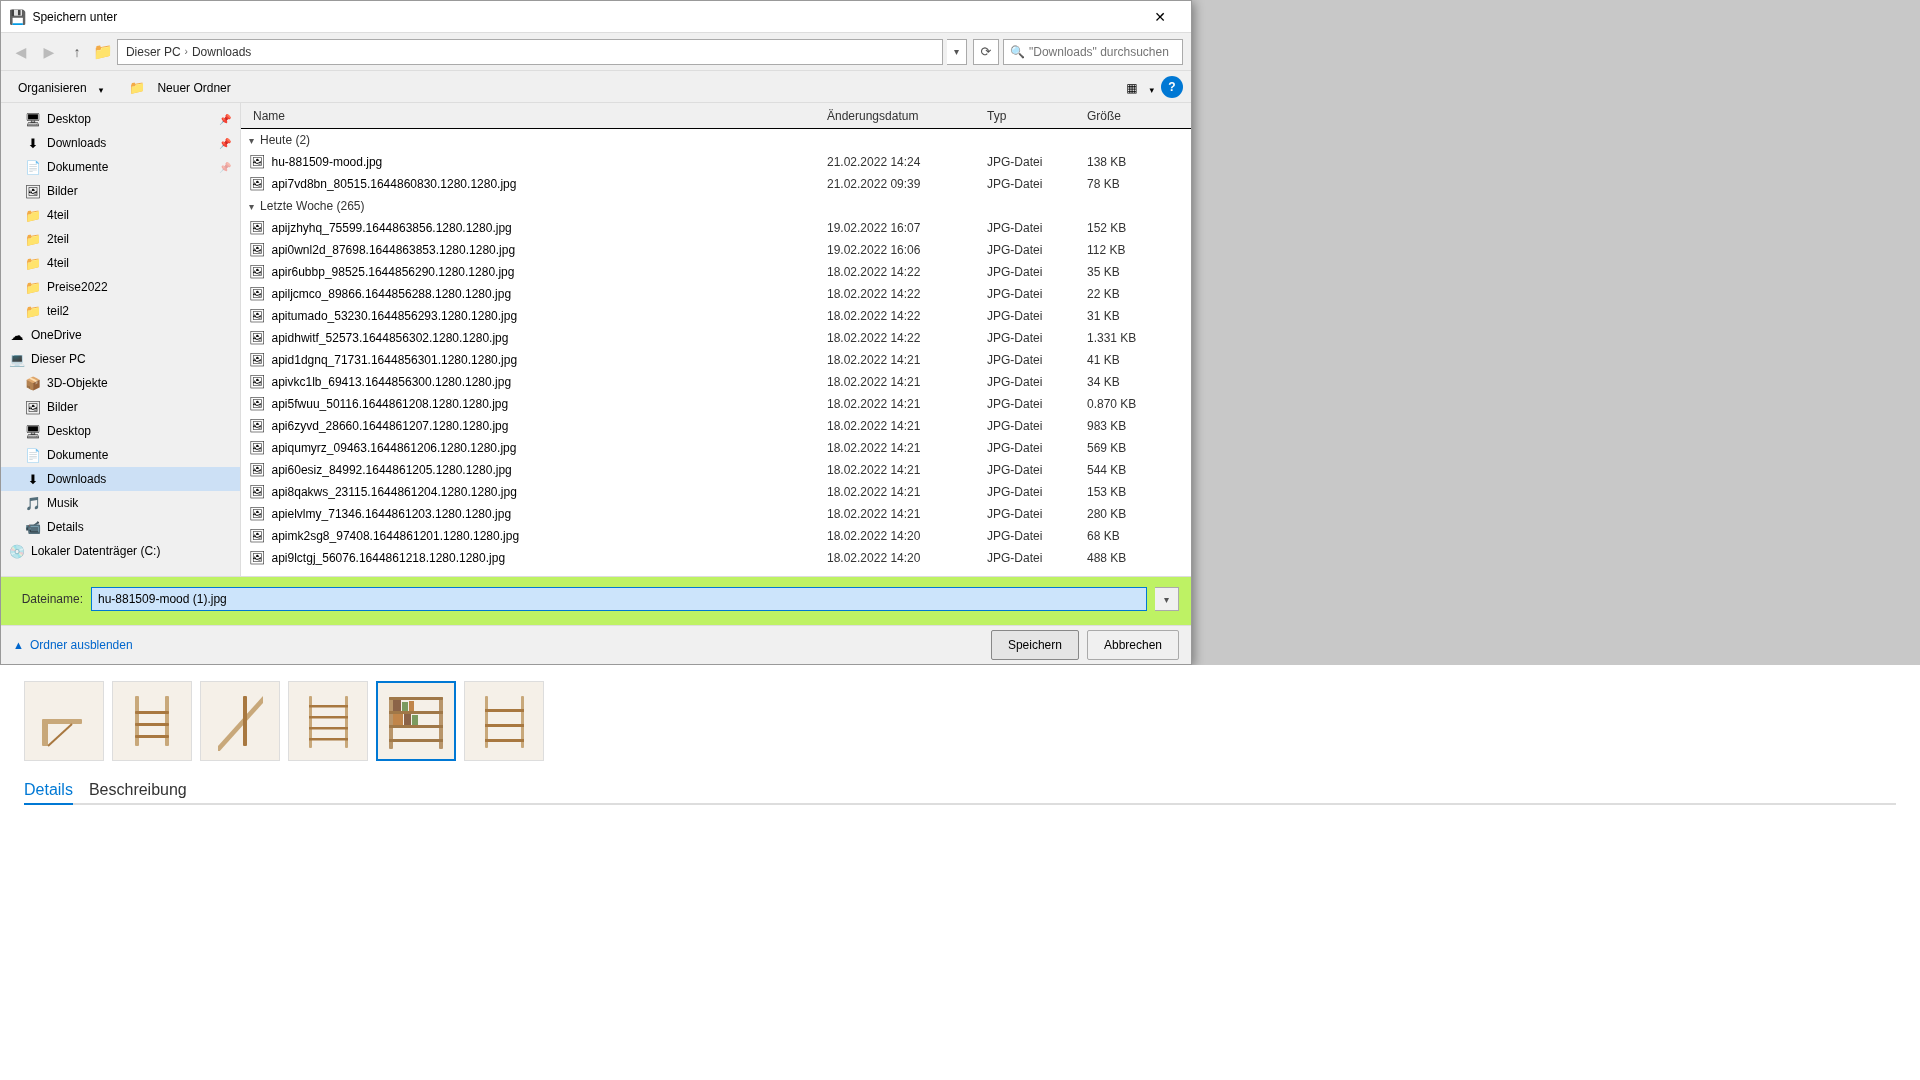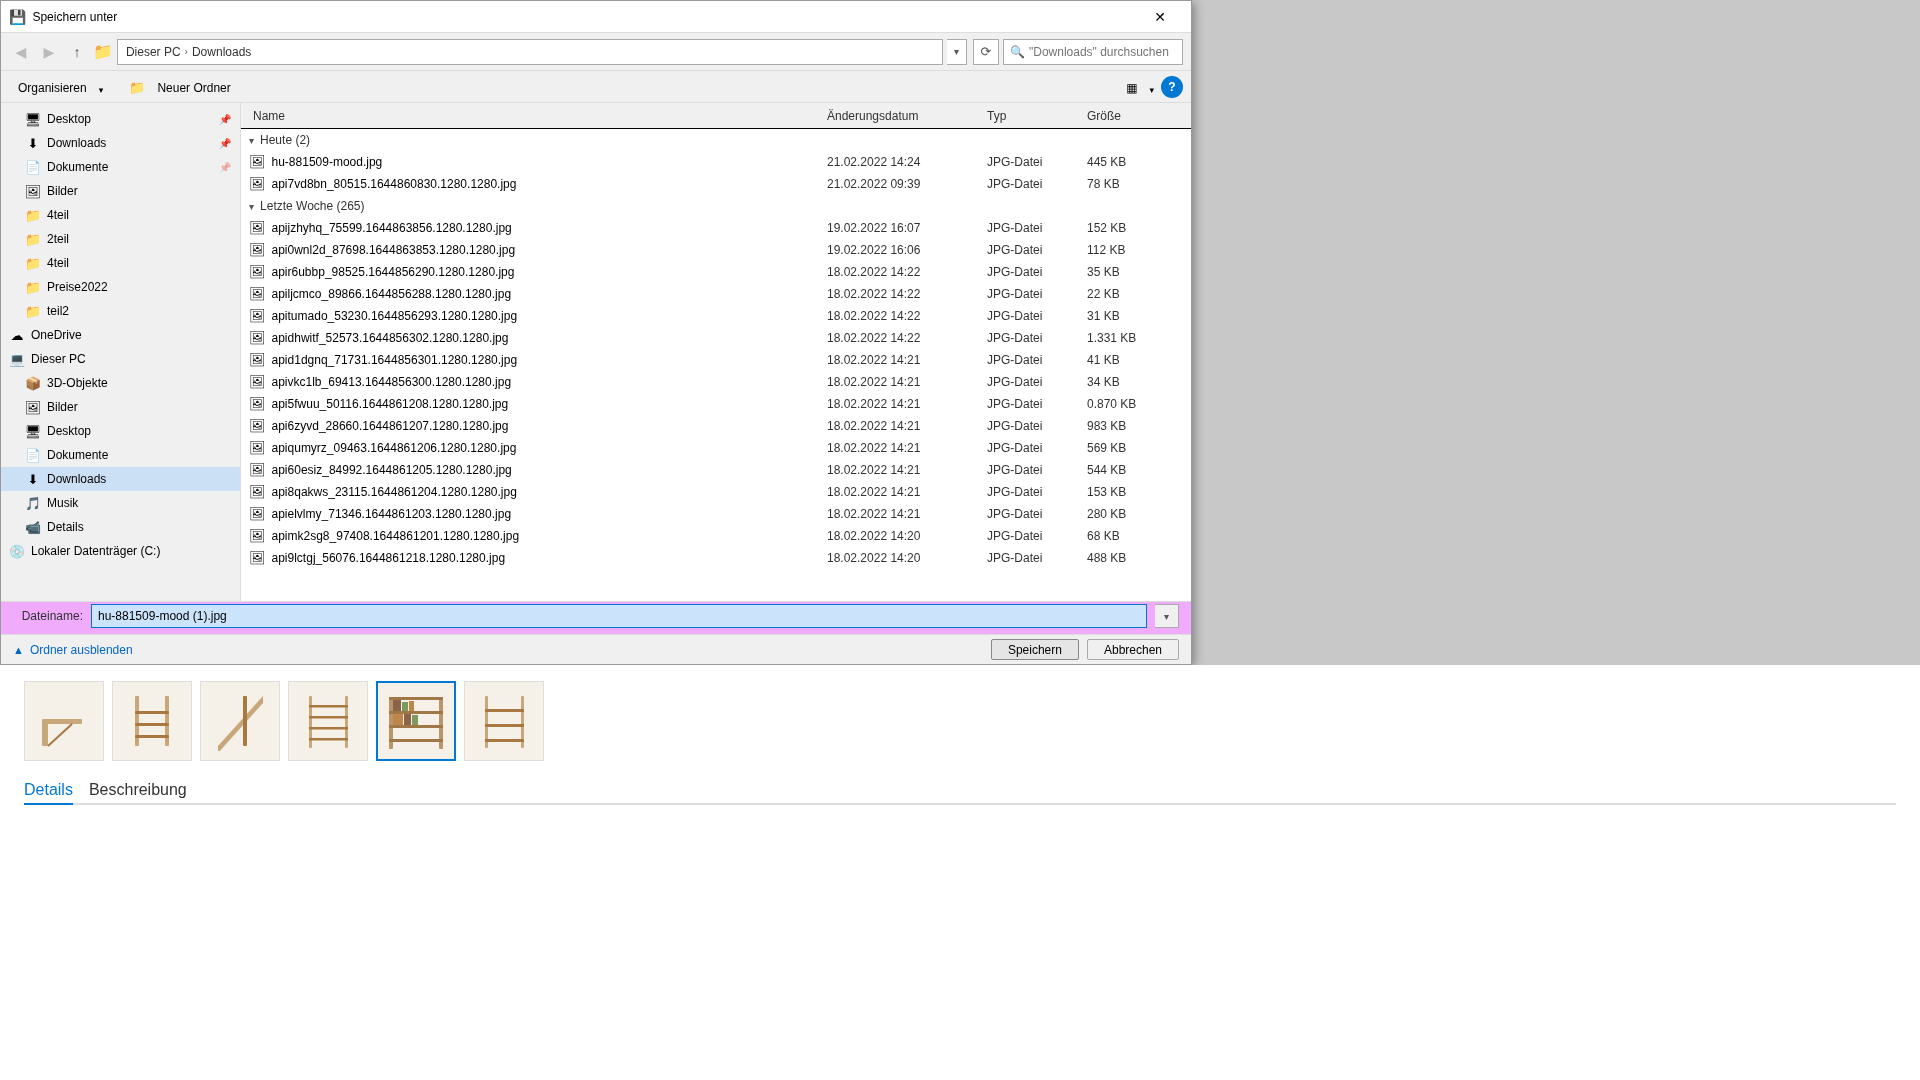--- a/index.html
+++ b/index.html
@@ -291,23 +291,23 @@
     }
     .file-icon { font-size: 13px; flex-shrink: 0; }
     .file-row .file-date, .file-row .file-type, .file-row .file-size {
       font-size: 12px;
       color: #333;
       padding: 0 4px;
     }
 
     
     .filename-bar {
-      background: #f0abfc;
+      background: #bef264;
       border-top: 1px solid #ddd;
-      padding: 2px 12px;
+      padding: 10px 12px;
       flex-shrink: 0;
     }
     .filename-row {
       display: flex;
       align-items: center;
       margin-bottom: 4px;
       gap: 8px;
     }
     .filename-label {
       width: 70px;
@@ -356,21 +356,21 @@
       padding: 6px 12px;
       font-size: 12px;
       color: #0066cc;
       cursor: pointer;
       background: #f0f0f0;
       border-top: 1px solid #ddd;
       flex-shrink: 0;
     }
 
     .action-btn {
-      height: 21px;
+      height: 30px;
       padding: 0 16px;
       font-size: 12px;
       cursor: pointer;
       border: 1px solid #aaa;
       background: #f0f0f0;
       border-radius: 2px;
     }
     .action-btn.primary {
       background: #e5e5e5;
       border-color: #888;
@@ -578,21 +578,21 @@
           <span>Heute (2)</span>
         </div>
 
         <div class="file-row">
           <div class="file-name">
             <span class="file-icon">🖼</span>
             <span>hu-881509-mood.jpg</span>
           </div>
           <div class="file-date">21.02.2022 14:24</div>
           <div class="file-type">JPG-Datei</div>
-          <div class="file-size">445 KB</div>
+          <div class="file-size">138 KB</div>
         </div>
 
         <div class="file-row">
           <div class="file-name">
             <span class="file-icon">🖼</span>
             <span>api7vd8bn_80515.1644860830.1280.1280.jpg</span>
           </div>
           <div class="file-date">21.02.2022 09:39</div>
           <div class="file-type">JPG-Datei</div>
           <div class="file-size">78 KB</div>

